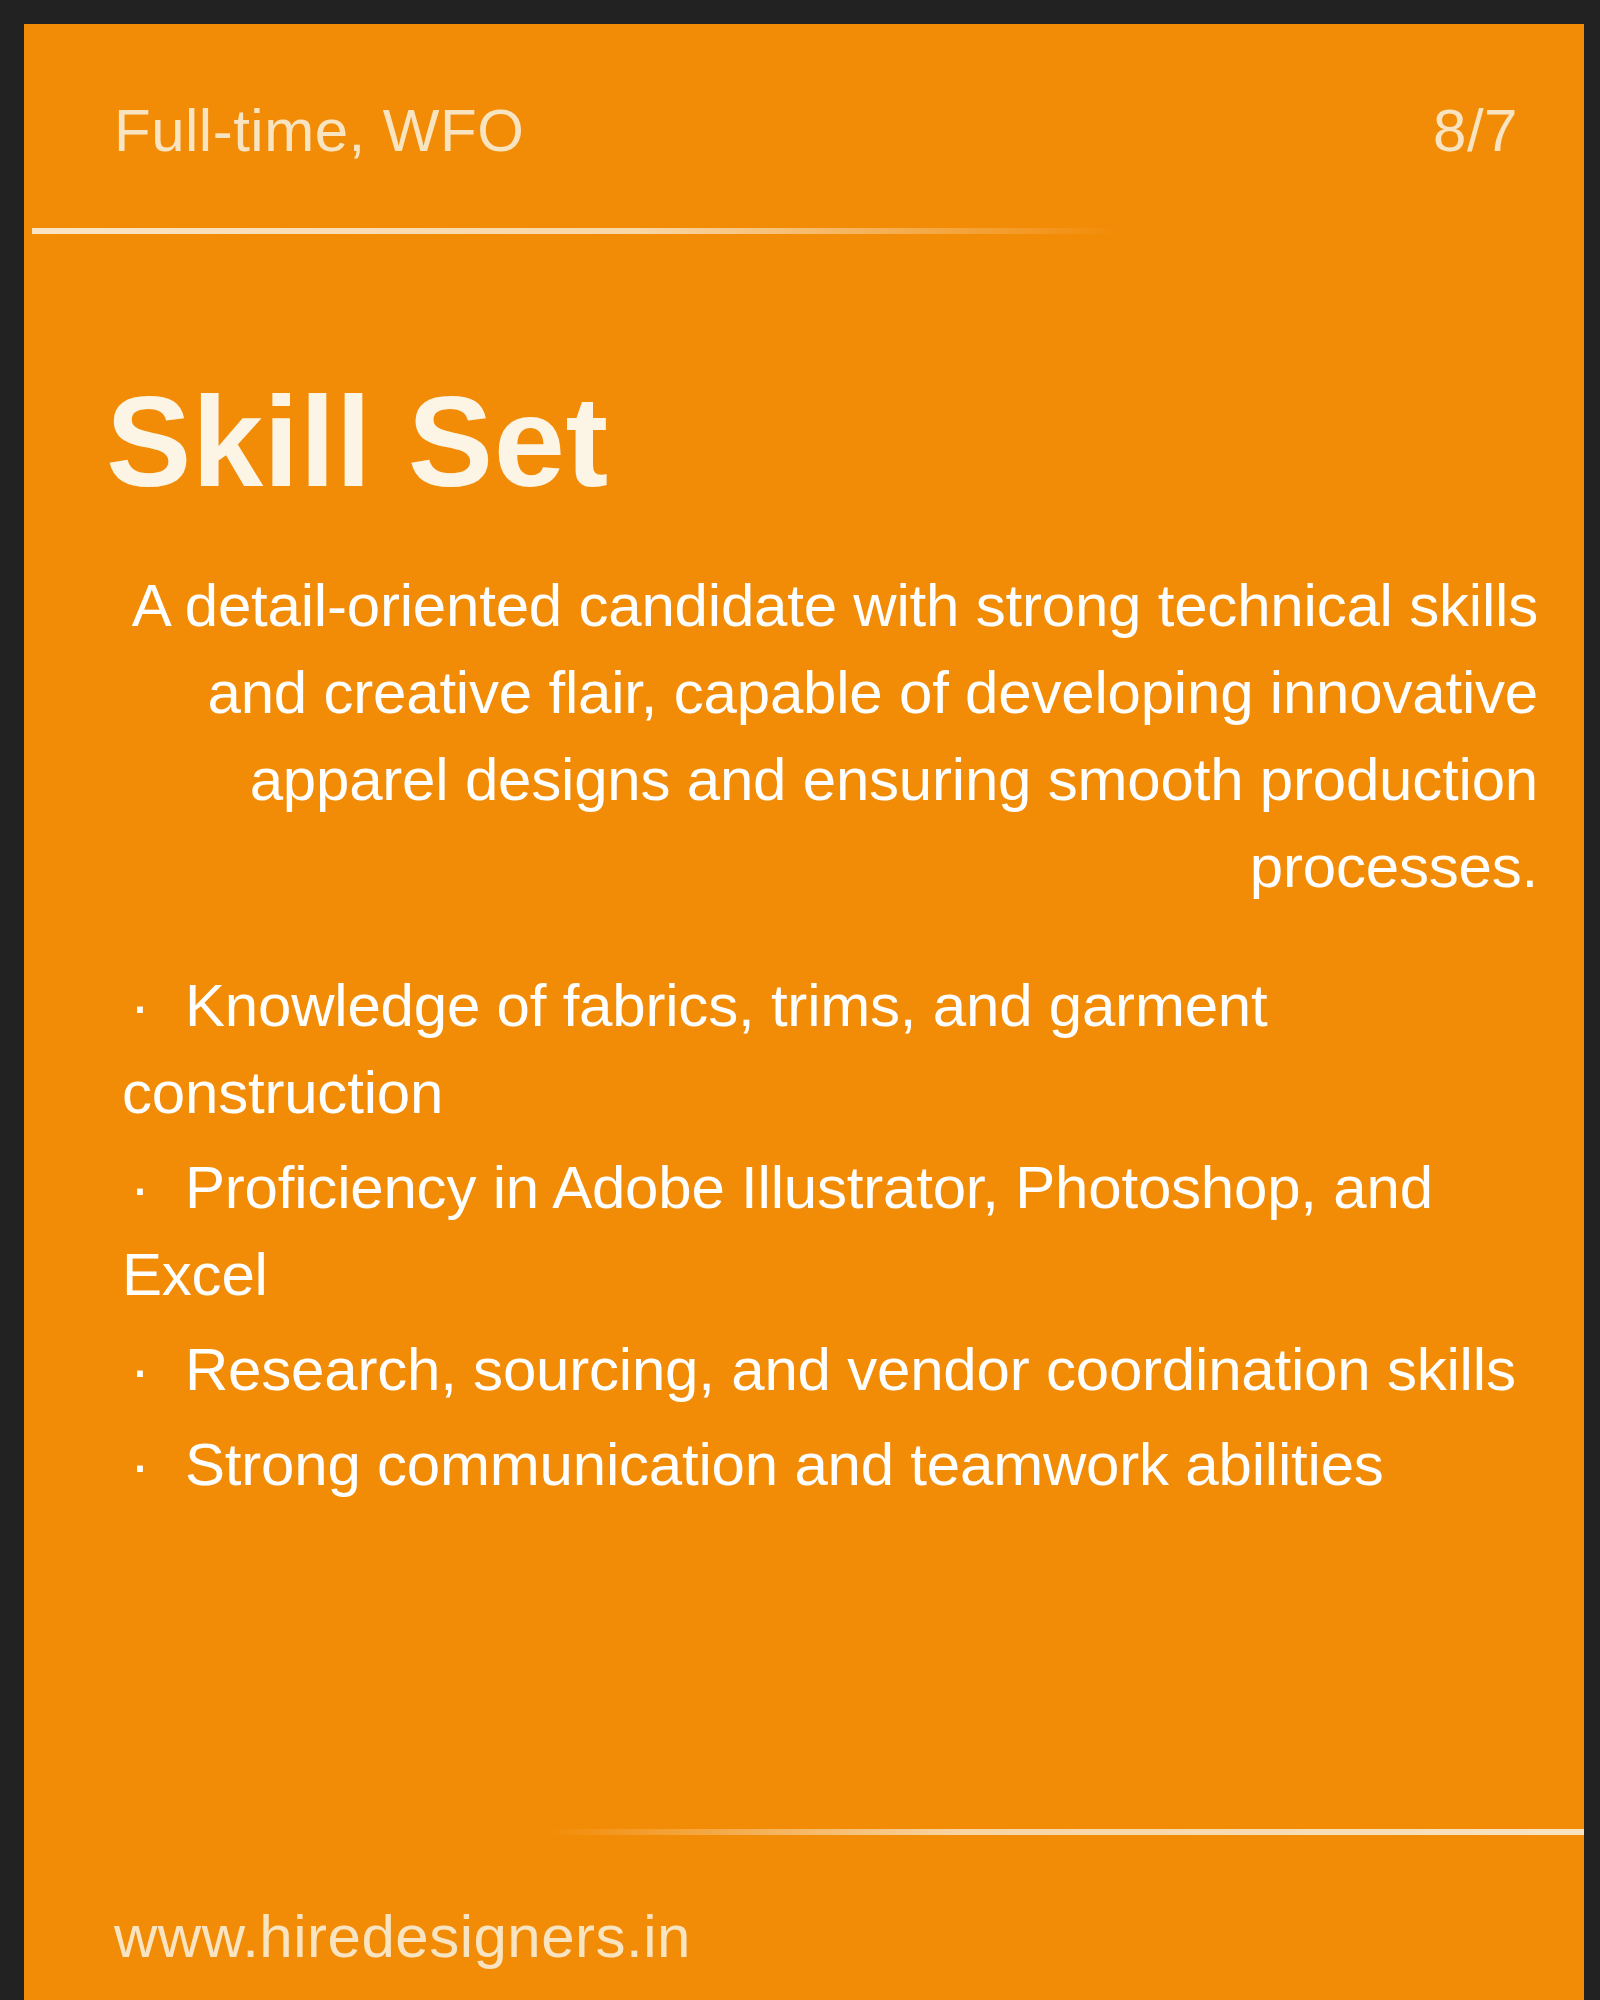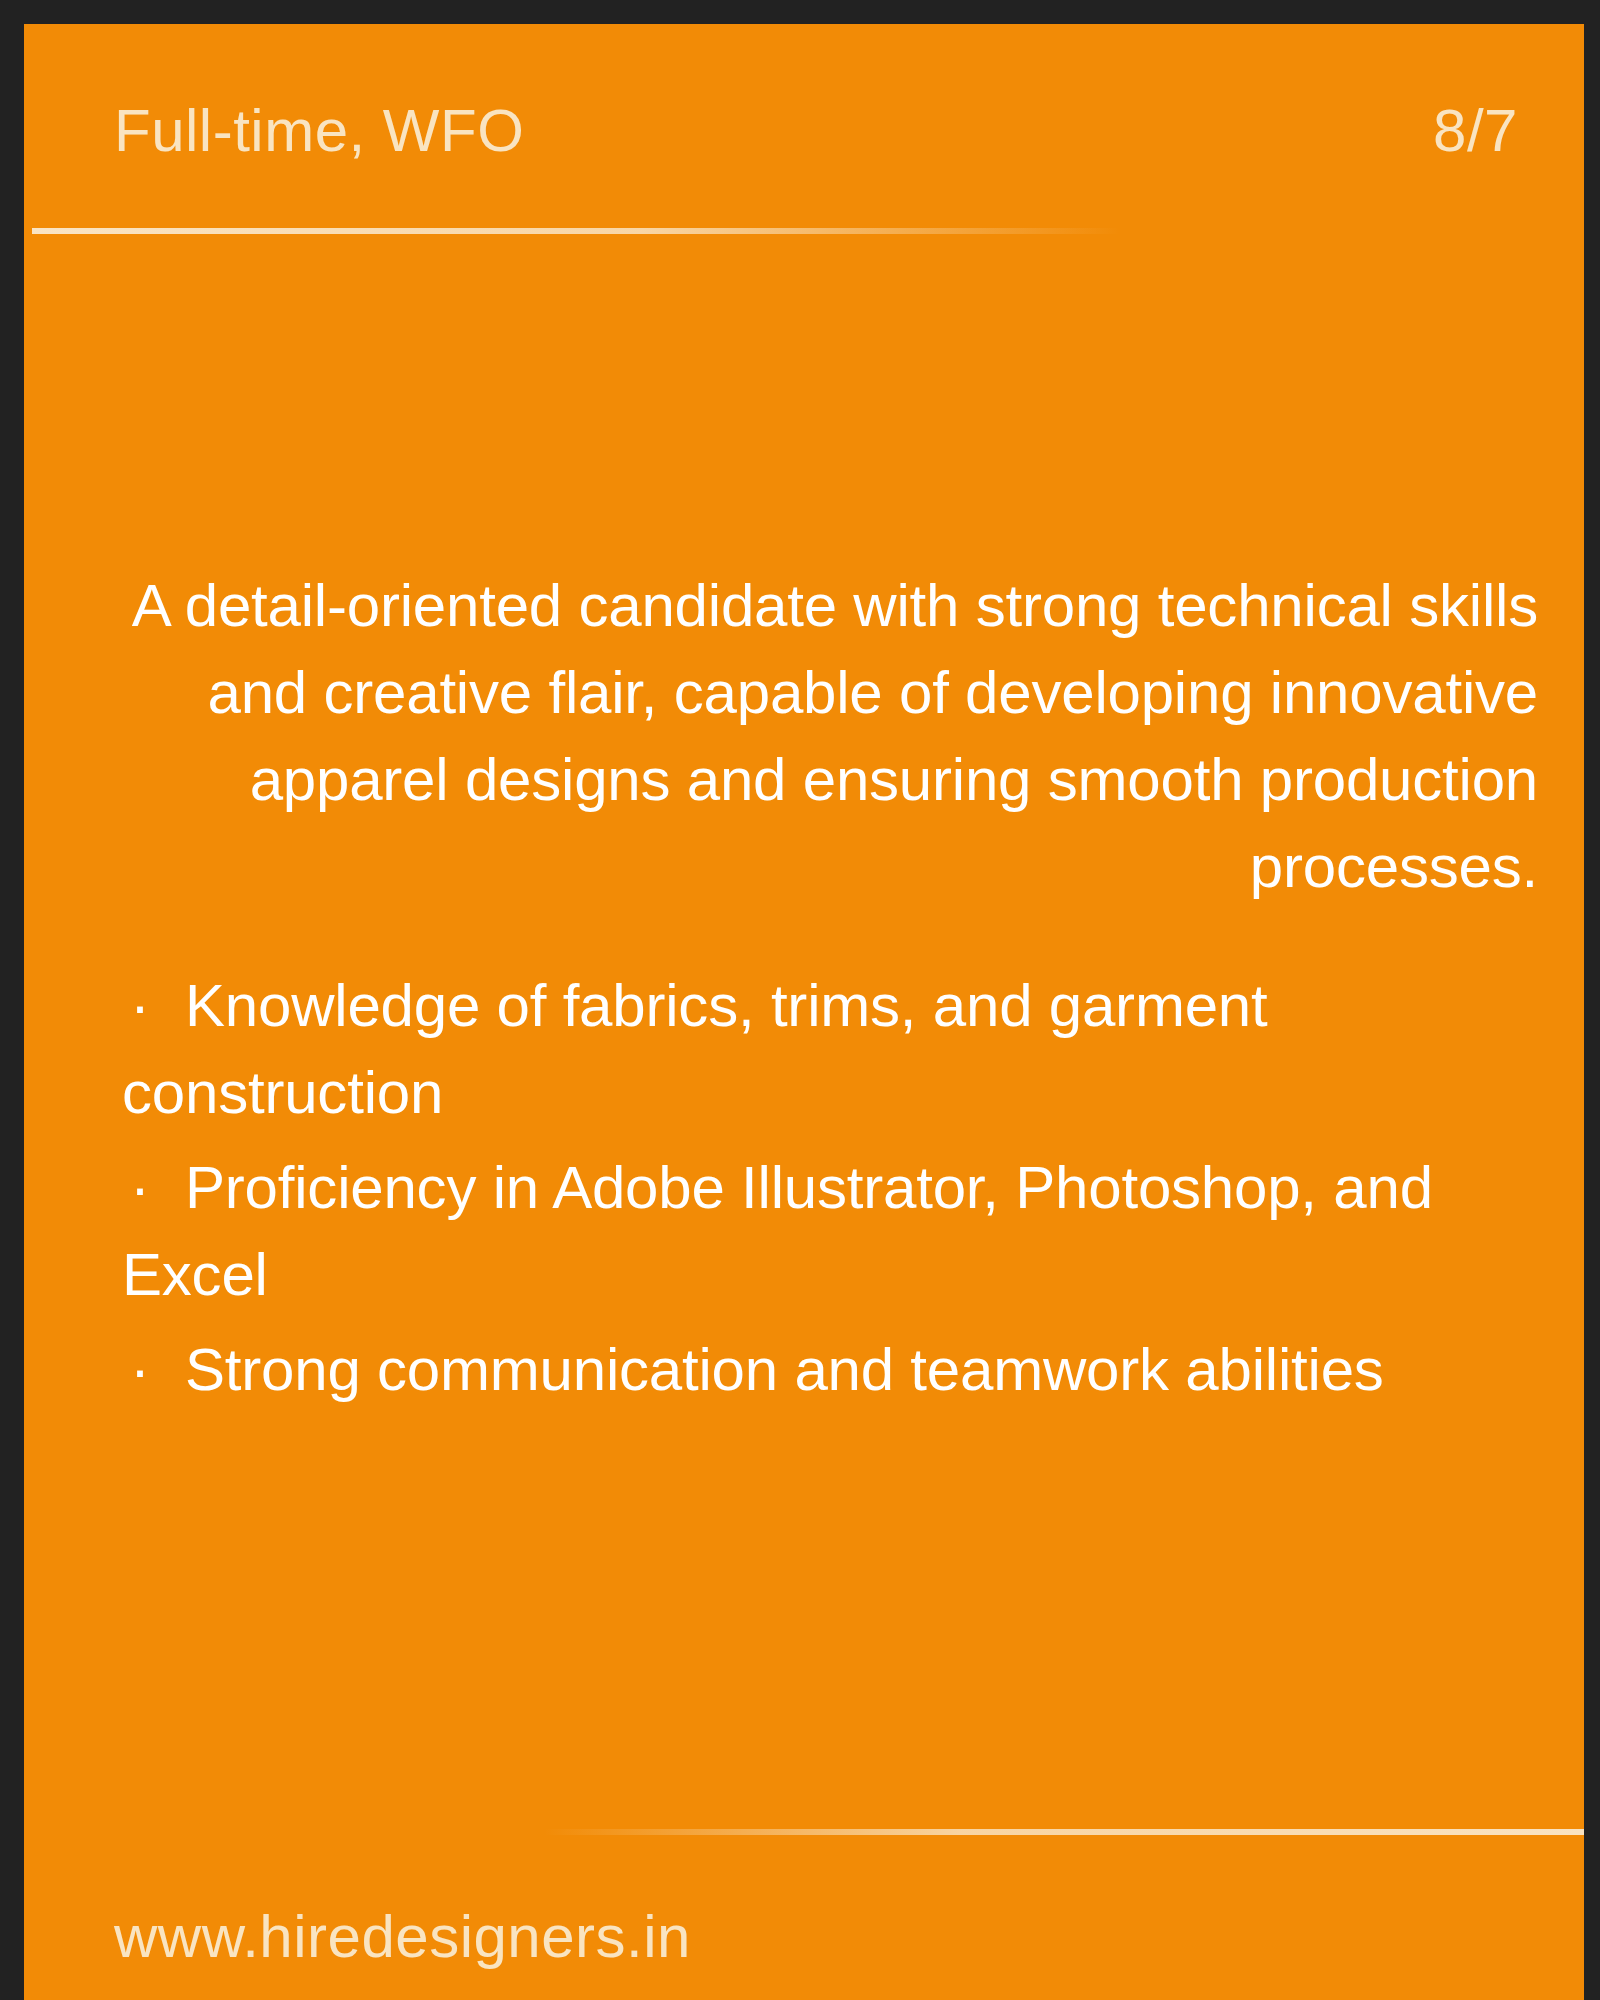--- a/index.html
+++ b/index.html
@@ -86,30 +86,34 @@
 
 <div class="slide">
 
   <div class="header-row">
     <span>Full-time, WFO</span>
     <span>8/7</span>
   </div>
 
   <div class="divider-top"></div>
 
+  <h1 class="page-title">Skill Set</h1>
 
   <div class="content">
     <p class="intro">A detail-oriented candidate with strong technical skills and creative flair, capable of developing innovative apparel designs and ensuring smooth production processes.</p>
 
     <div class="skills-list">
       <div class="bullet-item">
         <span class="bullet-char">·</span><span>Knowledge of fabrics, trims, and garment construction</span>
       </div>
       <div class="bullet-item">
         <span class="bullet-char">·</span><span>Proficiency in Adobe Illustrator, Photoshop, and Excel</span>
+      </div>
+      <div class="bullet-item">
+        <span class="bullet-char">·</span><span>Research, sourcing, and vendor coordination skills</span>
       </div>
       <div class="bullet-item">
         <span class="bullet-char">·</span><span>Strong communication and teamwork abilities</span>
       </div>
     </div>
   </div>
 
   <div class="divider-bottom"></div>
 
   <div class="footer-row">

